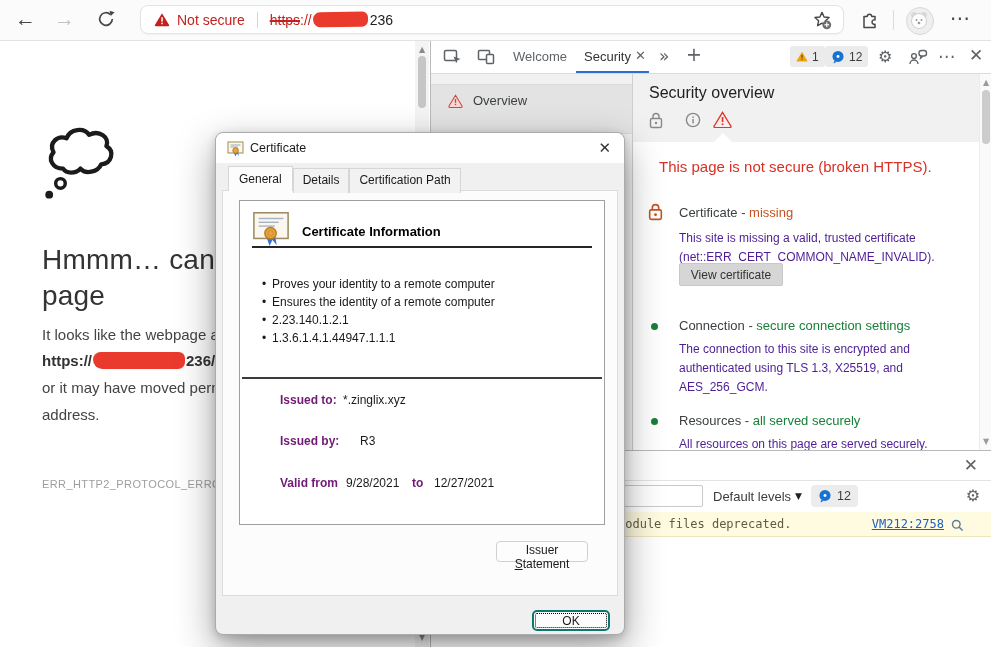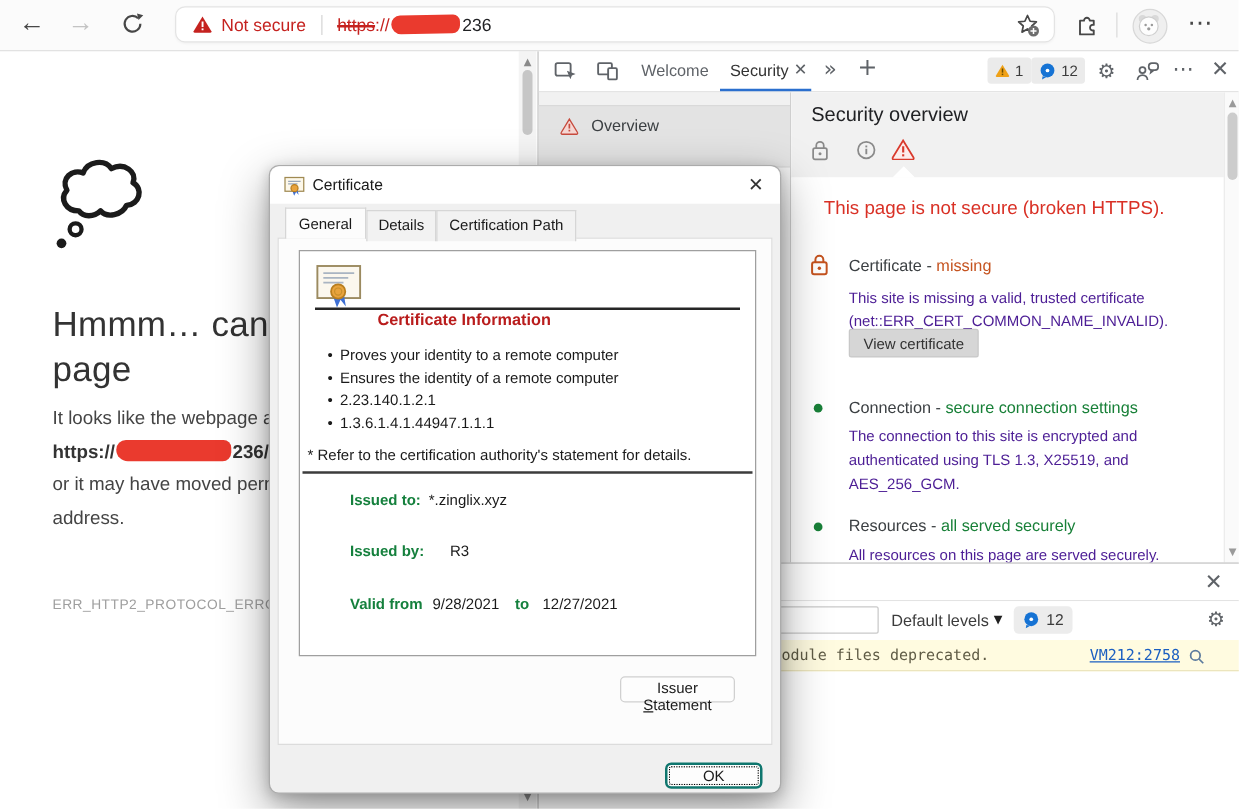--- a/index.html
+++ b/index.html
@@ -117,28 +117,28 @@
   .dlg-title{position:absolute;left:34px;top:8px;font-size:12.5px;color:#1a1a1a;}
   .dlg-close{position:absolute;right:13px;top:6px;font-size:15px;color:#333;cursor:pointer;}
   .dlg-tabs{position:absolute;left:12px;top:33px;display:flex;z-index:3;}
   .dlg-tab{font-size:12px;color:#1a1a1a;padding:4px 9px 3px 9px;background:#f2f2f2;
     border:1px solid #d6d6d6;border-bottom:none;margin-right:0;cursor:pointer;position:relative;top:2px;}
   .dlg-tab.active{background:#fcfcfc;top:0;padding:5px 10px 5px 10px;z-index:4;}
   .tabpage{position:absolute;left:6px;top:57px;width:396px;height:406px;background:#fcfcfc;
     border:1px solid #dcdcdc;box-sizing:border-box;}
   .groupbox{position:absolute;left:16px;top:9px;width:366px;height:325px;background:#fff;
     border:1px solid #9f9f9f;box-sizing:border-box;}
-  .gb-heading{position:absolute;left:62px;top:23px;font-size:13px;font-weight:bold;color:#b91c1c;margin-top:24px;}
+  .gb-heading{position:absolute;left:62px;top:23px;font-size:13px;font-weight:bold;color:#000000;}
   .gb-hr1{position:absolute;left:12px;top:45px;width:340px;height:2px;background:#262626;}
   .gb-purpose{position:absolute;left:8px;top:57px;font-size:12.5px;font-weight:bold;color:#000;}
   .gb-li{position:absolute;left:32px;font-size:12px;color:#1a1a1a;}
   .gb-li::before{content:"\2022";position:absolute;left:-10px;}
   .gb-refer{position:absolute;left:6px;top:156px;font-size:12px;color:#1a1a1a;}
   .gb-hr2{position:absolute;left:2px;top:176px;width:360px;height:2px;background:#3c3c3c;}
-  .gb-row-label{position:absolute;left:40px;font-size:12px;font-weight:bold;color:#15803d;}
+  .gb-row-label{position:absolute;left:40px;font-size:12px;font-weight:bold;color:#701a75;}
   .gb-row-val{position:absolute;font-size:12px;color:#1a1a1a;}
   .btn-issuer{position:absolute;right:29px;top:350px;width:92px;height:21px;background:#fdfdfd;
     border:1px solid #d0d0d0;border-radius:4px;font-size:12px;color:#1a1a1a;
     font-family:"Liberation Sans",sans-serif;cursor:pointer;}
   .btn-ok{position:absolute;right:14px;top:477px;width:78px;height:21px;background:#fdfdfd;
     border:2px solid #0f766e;border-radius:5px;font-size:12px;color:#1a1a1a;
     outline:1px dotted #000;outline-offset:-4px;font-family:"Liberation Sans",sans-serif;cursor:pointer;}
 
   svg{display:block;}
   .clickable{cursor:pointer;}
@@ -421,21 +421,20 @@
             </svg>
         </span>
         <span class="gb-heading">Certificate Information</span>
         <div class="gb-hr1"></div>
 
         <div class="gb-li" style="top:76px;">Proves your identity to a remote computer</div>
         <div class="gb-li" style="top:94px;">Ensures the identity of a remote computer</div>
         <div class="gb-li" style="top:112px;">2.23.140.1.2.1</div>
         <div class="gb-li" style="top:130px;">1.3.6.1.4.1.44947.1.1.1</div>
 
-        <div class="gb-refer">* Refer to the certification authority's statement for details.</div>
         <div class="gb-hr2"></div>
 
         <span class="gb-row-label" style="top:192px;">Issued to:</span>
         <span class="gb-row-val" style="left:103px;top:192px;">*.zinglix.xyz</span>
 
         <span class="gb-row-label" style="top:233px;">Issued by:</span>
         <span class="gb-row-val" style="left:120px;top:233px;">R3</span>
 
         <span class="gb-row-label" style="top:275px;">Valid from</span>
         <span class="gb-row-val" style="left:106px;top:275px;">9/28/2021</span>

